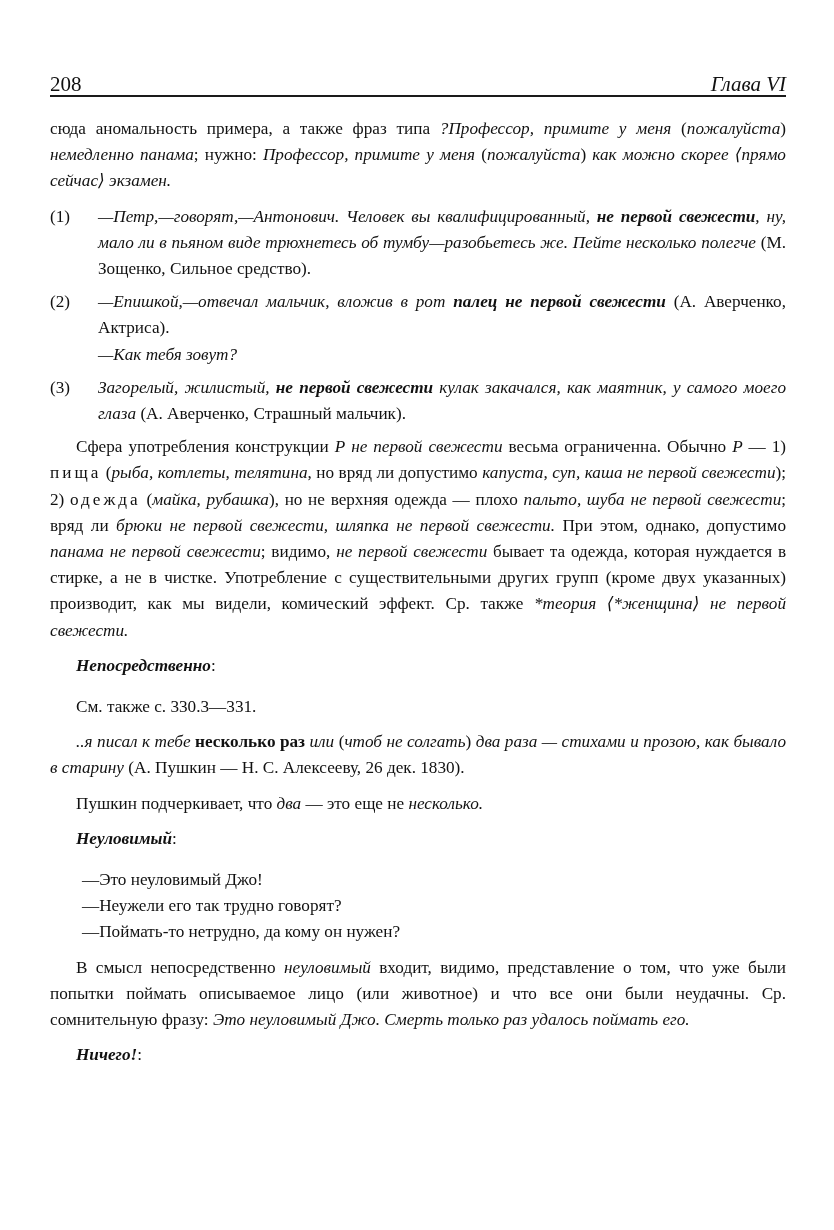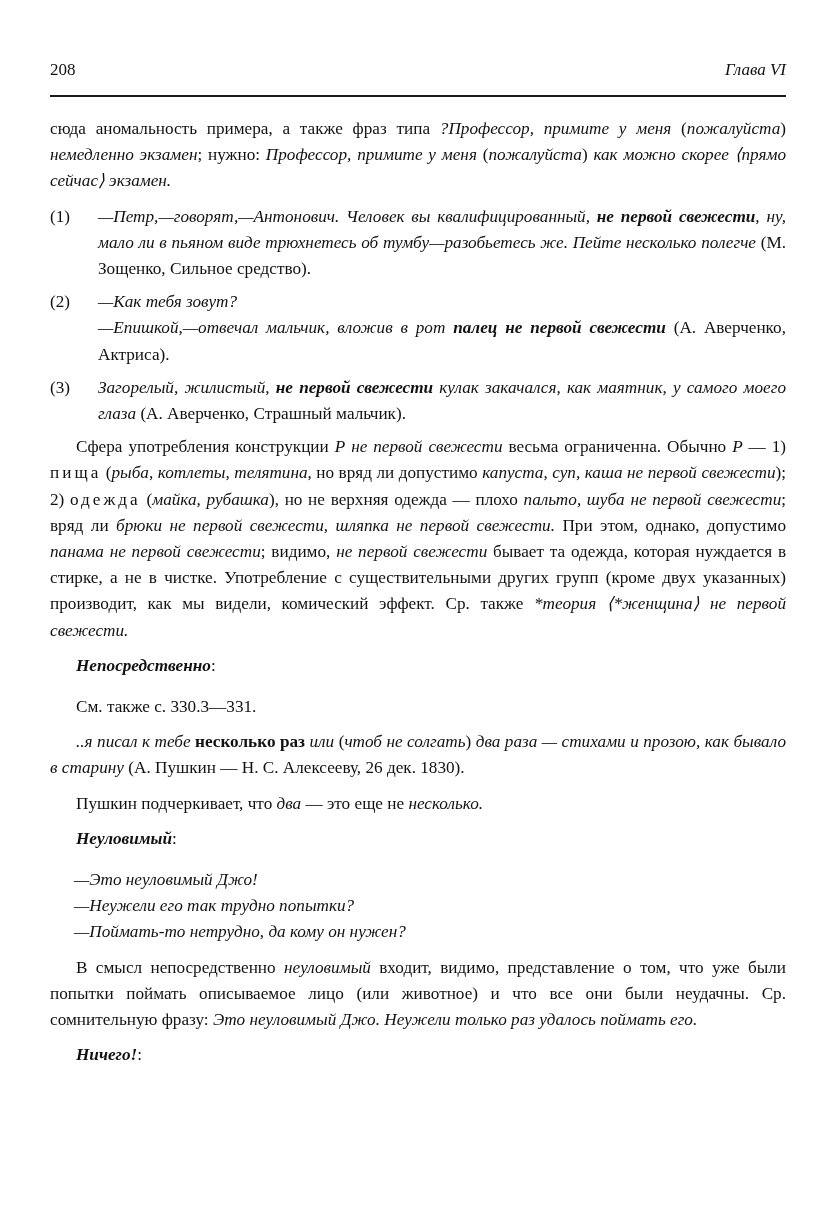--- a/index.html
+++ b/index.html
@@ -3,80 +3,80 @@
 <meta charset="utf-8">
 <style>
   html, body { margin: 0; padding: 0; background: #ffffff; }
   body {
     width: 834px; height: 1230px; position: relative; overflow: hidden;
     font-family: "Liberation Serif", "DejaVu Serif", serif;
     color: #111111;
   }
   .page { position: absolute; left: 50px; top: 0; width: 736px; }
   .running-head {
-    position: absolute; left: 0; top: 60px; width: 736px; height: 26px;
-    font-size: 17px;
+    position: absolute; left: 0; top: 72px; width: 736px; height: 26px;
+    font-size: 21px;
   }
   .page-number { position: absolute; left: 0; top: 0; }
   .chapter-title { position: absolute; left: 0; width: 736px; text-align: right; top: 0; font-style: italic; }
   .head-rule { position: absolute; left: 0; top: 95px; width: 736px; height: 2px; background: #1a1a1a; }
   .body { position: absolute; left: 0; top: 116px; width: 736px; font-size: 17.2px; line-height: 26.2px; }
   p { margin: 0; text-align: justify; text-align-last: left; }
   .indent { text-indent: 26px; }
   .gap { height: 9px; }
   .heading { margin-left: 26px; font-weight: bold; font-style: italic; margin-bottom: 6px; }
   .heading .colon { font-weight: normal; font-style: normal; }
   .example { display: flex; margin-bottom: 7px; }
   .ex-num { width: 48px; flex: none; }
   .ex-text { flex: 1; text-align: justify; text-align-last: left; }
-  .dialog-line { margin-left: 24px; font-style: italic; }
-  i { font-style: italic; font-family: Liberation Serif, serif; }
+  .dialog-line { margin-left: 32px; }
+  i { font-style: italic; }
   b { font-weight: bold; }
   .sp { letter-spacing: 3px; }
 </style>
 </head>
 <body>
 
 <div class="page">
   <div class="running-head">
     <span class="page-number">208</span>
     <span class="chapter-title">Глава VI</span>
   </div>
   <div class="head-rule"></div>
   <div class="body" id="body">
-      <p><span>сюда аномальность примера, а также фраз типа </span><i>?Профессор, примите у меня </i><span>(</span><i>пожалуйста</i><span>) </span><i>немедленно экзамен</i><span>; нужно: </span><i>Профессор, примите у меня </i><span>(</span><i>пожалуйста</i><span>) </span><i>как можно скорее ⟨прямо сейчас⟩ экзамен.</i></p>
+      <p><span>сюда аномальность примера, а также фраз типа </span><i>?Профессор, примите у меня </i><span>(</span><i>пожалуйста</i><span>) </span><i>немедленно панама</i><span>; нужно: </span><i>Профессор, примите у меня </i><span>(</span><i>пожалуйста</i><span>) </span><i>как можно скорее ⟨прямо сейчас⟩ экзамен.</i></p>
       <div class="gap"></div>
       <div class="example">
         <div class="ex-num">(1)</div>
         <div class="ex-text"><i>—Петр,—говорят,—Антонович. Человек вы квалифицированный, </i><b style="font-style: italic;">не первой свежести</b><i>, ну, мало ли в пьяном виде трюхнетесь об тумбу—разобьетесь же. Пейте несколько полегче</i><span> (М. Зощенко, Сильное средство).</span></div>
       </div>
       <div class="example">
         <div class="ex-num">(2)</div>
         <div class="ex-text">
+          <div style="text-align: justify; text-align-last: left;"><i>—Епишкой,—отвечал мальчик, вложив в рот </i><b style="font-style: italic;">палец не первой свежести</b><span> (А. Аверченко, Актриса).</span></div>
           <div style="text-align: justify; text-align-last: left;"><i>—Как тебя зовут?</i></div>
-          <div style="text-align: justify; text-align-last: left;"><i>—Епишкой,—отвечал мальчик, вложив в рот </i><b style="font-style: italic;">палец не первой свежести</b><span> (А. Аверченко, Актриса).</span></div>
         </div>
       </div>
       <div class="example">
         <div class="ex-num">(3)</div>
         <div class="ex-text"><i>Загорелый, жилистый, </i><b style="font-style: italic;">не первой свежести</b><i> кулак закачался, как маятник, у самого моего глаза</i><span> (А. Аверченко, Страшный мальчик).</span></div>
       </div>
       <p class="indent"><span>Сфера употребления конструкции </span><i>Р не первой свежести</i><span> весьма ограниченна. Обычно </span><i>Р</i><span> — 1) </span><span class="sp">пища</span><span> (</span><i>рыба, котлеты, телятина</i><span>, но вряд ли допустимо </span><i>капуста, суп, каша не первой свежести</i><span>); 2) </span><span class="sp">одежда</span><span> (</span><i>майка, рубашка</i><span>), но не верхняя одежда — плохо </span><i>пальто, шуба не первой свежести</i><span>; вряд ли </span><i>брюки не первой свежести, шляпка не первой свежести.</i><span> При этом, однако, допустимо </span><i>панама не первой свежести</i><span>; видимо, </span><i>не первой свежести</i><span> бывает та одежда, которая нуждается в стирке, а не в чистке. Употребление с существительными других групп (кроме двух указанных) производит, как мы видели, комический эффект. Ср. также </span><i>*теория ⟨*женщина⟩ не первой свежести.</i></p>
       <div class="gap"></div>
       <div class="heading"><span>Непосредственно</span><span class="colon">:</span></div>
       <div class="gap"></div>
       <p class="indent"><span>См. также с. 330.3—331.</span></p>
       <div class="gap"></div>
       <p class="indent"><i>..я писал к тебе </i><b>несколько раз</b><i> или </i><span>(</span><i>чтоб не солгать</i><span>) </span><i>два раза — стихами и прозою, как бывало в старину</i><span> (А. Пушкин — Н. С. Алексееву, 26 дек. 1830).</span></p>
       <div class="gap"></div>
       <p class="indent"><span>Пушкин подчеркивает, что </span><i>два</i><span> — это еще не </span><i>несколько.</i></p>
       <div class="gap"></div>
       <div class="heading"><span>Неуловимый</span><span class="colon">:</span></div>
       <div class="gap"></div>
       <div class="dialog-line">—Это неуловимый Джо!</div>
-      <div class="dialog-line">—Неужели его так трудно попытки?</div>
+      <div class="dialog-line">—Неужели его так трудно говорят?</div>
       <div class="dialog-line">—Поймать-то нетрудно, да кому он нужен?</div>
       <div class="gap"></div>
-      <p class="indent"><span>В смысл непосредственно </span><i>неуловимый</i><span> входит, видимо, представление о том, что уже были попытки поймать описываемое лицо (или животное) и что все они были неудачны. Ср. сомнительную фразу: </span><i>Это неуловимый Джо. Неужели только раз удалось поймать его.</i></p>
+      <p class="indent"><span>В смысл непосредственно </span><i>неуловимый</i><span> входит, видимо, представление о том, что уже были попытки поймать описываемое лицо (или животное) и что все они были неудачны. Ср. сомнительную фразу: </span><i>Это неуловимый Джо. Смерть только раз удалось поймать его.</i></p>
       <div class="gap"></div>
       <div class="heading"><span>Ничего!</span><span class="colon">:</span></div>
     </div>
 </div>
 
 </body></html>

